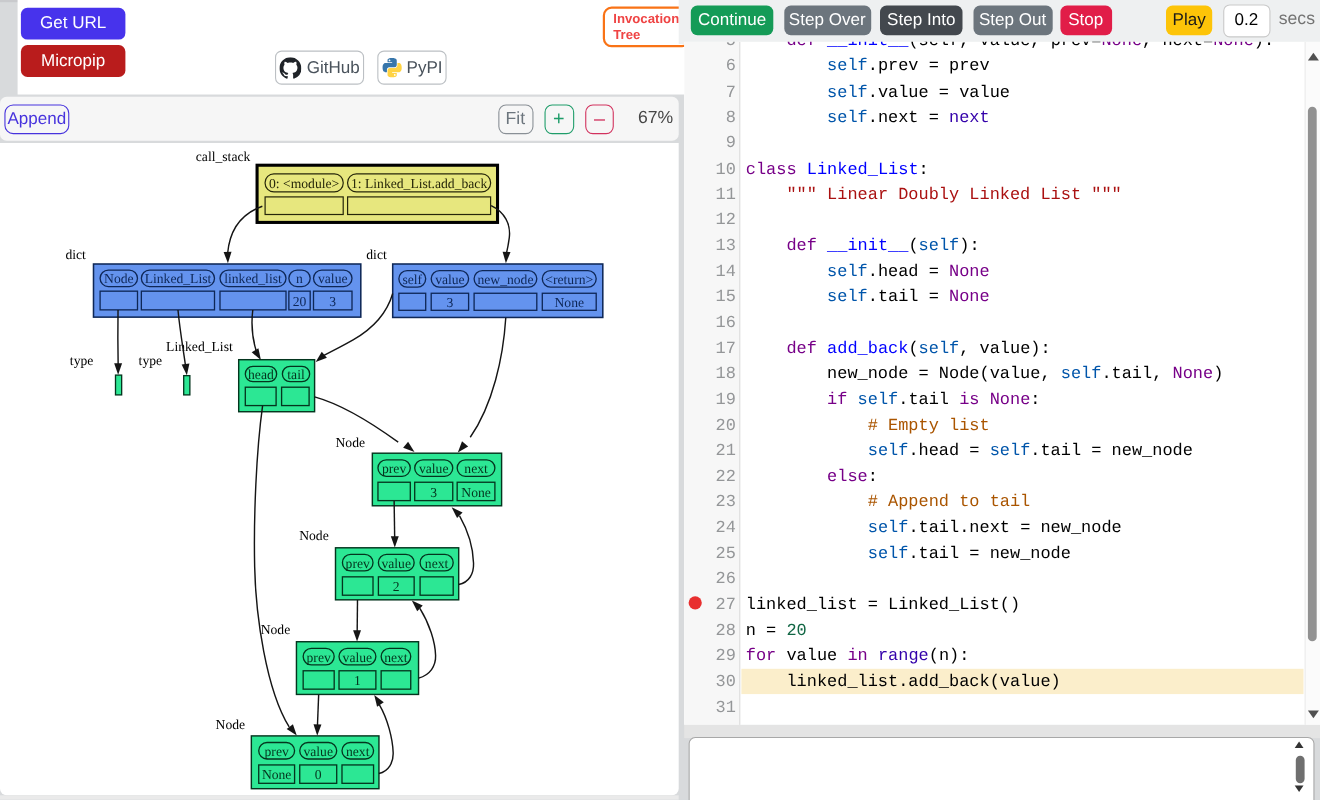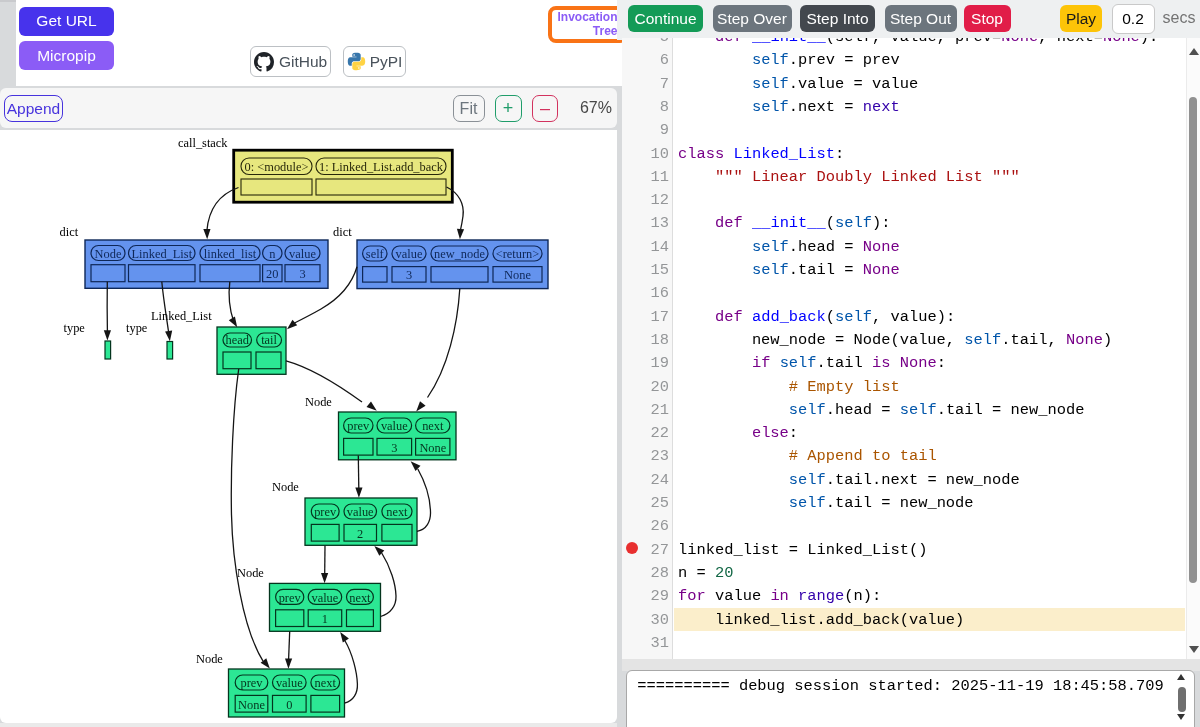--- a/index.html
+++ b/index.html
@@ -1,24 +1,24 @@
 <!DOCTYPE html>
 <html><head><meta charset="utf-8">
 <style>
 *{margin:0;padding:0;box-sizing:border-box}
 html,body{width:1200px;height:727px;overflow:hidden;background:#d8dadc;font-family:"Liberation Sans",sans-serif}
 .abs{position:absolute}
 #lhead{left:16px;top:0;width:617px;height:86px;background:#fff;border-radius:0 0 6px 0}
 .btn{position:absolute;display:flex;align-items:center;justify-content:center;border-radius:6px;font-size:15.5px}
 #bget{left:3px;top:6.5px;width:95px;height:29px;background:#4733ec;color:#fff}
-#bmicro{left:3px;top:41px;width:95px;height:29px;background:#8b5cf6;color:#fff}
+#bmicro{left:3px;top:41px;width:95px;height:29px;background:#b91c1c;color:#fff}
 #title{position:absolute;left:0;top:8px;width:617px;height:36px;font-size:31px;font-weight:400;white-space:nowrap;color:#18181c}
 #title .mg{position:absolute;left:114px;color:#7b1fe8;display:inline-block;transform:scaleX(1.03);transform-origin:0 50%}
 #title .wd{position:absolute;left:337px;display:inline-block;transform:scaleX(.84);transform-origin:0 50%}
-#binv{left:531.5px;top:6px;width:80px;height:37px;background:#fff;border:4px solid #f97316;border-radius:8px;color:#8b5cf6;font-weight:bold;font-size:12px;line-height:13.5px;text-align:right}
+#binv{left:531.5px;top:6px;width:80px;height:37px;background:#fff;border:2px solid #f97316;border-radius:8px;color:#ef4444;font-weight:bold;font-size:12px;line-height:13.5px;text-align:left}
 #bgit{left:234px;top:46px;width:81px;height:31px;background:#fff;border:1px solid #bcc0c4;border-radius:6px;color:#49525b;font-size:15.5px;gap:5px}
 #bpypi{left:327px;top:46px;width:63px;height:31px;background:#fff;border:1px solid #bcc0c4;border-radius:6px;color:#49525b;font-size:15.5px;gap:4px}
 #ltool{left:0;top:88px;width:617px;height:39.5px;background:#f6f6f6;border-radius:6px}
 #bconf{left:4px;top:7px;width:59px;height:27px;border:1.5px solid #4733dd;border-radius:8px;color:#4733dd;background:#f6f6f6}
 #bfit{left:452.5px;top:7px;width:32px;height:27px;border:1px solid #8a9096;border-radius:7px;color:#6c757d;background:#f6f6f6;font-size:16px}
 #bplus{left:494.5px;top:7px;width:27px;height:27px;border:1px solid #1f9d6a;border-radius:7px;color:#1f9d6a;background:#f6f6f6;font-size:18px}
 #bminus{left:532px;top:7px;width:26px;height:27px;border:1px solid #d2325e;border-radius:7px;color:#d2325e;background:#f6f6f6;font-size:18px}
 #zoomp{position:absolute;right:5px;top:11px;font-size:16px;color:#474747}
 #lgraph{left:0;top:130px;width:617px;height:593px;background:#fff;border-radius:0 0 6px 6px}
 #rtop{left:617px;top:0;width:583px;height:40px;background:#eef0f1}
@@ -246,20 +246,19 @@
     </div>
   <div id="code" class="mono"><div class="cl">    <span style="color:#770088">def</span> <span style="color:#0000ff">__init__</span>(self, value, prev=<span style="color:#770088">None</span>, next=<span style="color:#770088">None</span>):</div><div class="cl">        <span style="color:#0055aa">self</span>.prev = prev</div><div class="cl">        <span style="color:#0055aa">self</span>.value = value</div><div class="cl">        <span style="color:#0055aa">self</span>.next = <span style="color:#3300aa">next</span></div><div class="cl"></div><div class="cl"><span style="color:#770088">class</span> <span style="color:#0000ff">Linked_List</span>:</div><div class="cl">    <span style="color:#aa1111">""" Linear Doubly Linked List """</span></div><div class="cl"></div><div class="cl">    <span style="color:#770088">def</span> <span style="color:#0000ff">__init__</span>(<span style="color:#0055aa">self</span>):</div><div class="cl">        <span style="color:#0055aa">self</span>.head = <span style="color:#770088">None</span></div><div class="cl">        <span style="color:#0055aa">self</span>.tail = <span style="color:#770088">None</span></div><div class="cl"></div><div class="cl">    <span style="color:#770088">def</span> <span style="color:#0000ff">add_back</span>(<span style="color:#0055aa">self</span>, value):</div><div class="cl">        new_node = Node(value, <span style="color:#0055aa">self</span>.tail, <span style="color:#770088">None</span>)</div><div class="cl">        <span style="color:#770088">if</span> <span style="color:#0055aa">self</span>.tail <span style="color:#770088">is</span> <span style="color:#770088">None</span>:</div><div class="cl">            <span style="color:#aa5500"># Empty list</span></div><div class="cl">            <span style="color:#0055aa">self</span>.head = <span style="color:#0055aa">self</span>.tail = new_node</div><div class="cl">        <span style="color:#770088">else</span>:</div><div class="cl">            <span style="color:#aa5500"># Append to tail</span></div><div class="cl">            <span style="color:#0055aa">self</span>.tail.next = new_node</div><div class="cl">            <span style="color:#0055aa">self</span>.tail = new_node</div><div class="cl"></div><div class="cl">linked_list = Linked_List()</div><div class="cl">n = <span style="color:#116644">20</span></div><div class="cl"><span style="color:#770088">for</span> value <span style="color:#770088">in</span> <span style="color:#3300aa">range</span>(n):</div><div class="cl">    linked_list.add_back(value)</div><div class="cl"></div></div>
   <div id="vsb">
     <div class="sarr" style="top:10px;border-bottom:7px solid #505050"></div>
     <div class="thumb"></div>
     <div class="sarr" style="bottom:6px;border-top:7px solid #505050"></div>
   </div>
 </div>
 <div id="rgap" class="abs"></div>
 <div id="rcons" class="abs">
-  <div id="constext" class="mono">========== debug session started: 2025-11-19 18:45:58.709</div>
   <div id="csb">
     <div class="sarr" style="top:0;left:1px;border-left:4.8px solid transparent;border-right:4.8px solid transparent;border-bottom:6.5px solid #333"></div>
     <div style="position:absolute;left:2px;top:13px;width:8px;height:25px;background:#6f6f6f;border-radius:4px"></div>
     <div class="sarr" style="top:40px;left:1px;border-left:4.8px solid transparent;border-right:4.8px solid transparent;border-top:6.5px solid #333"></div>
   </div>
 </div>
 <div id="lstrip" class="abs"></div>
 
 </body></html>

